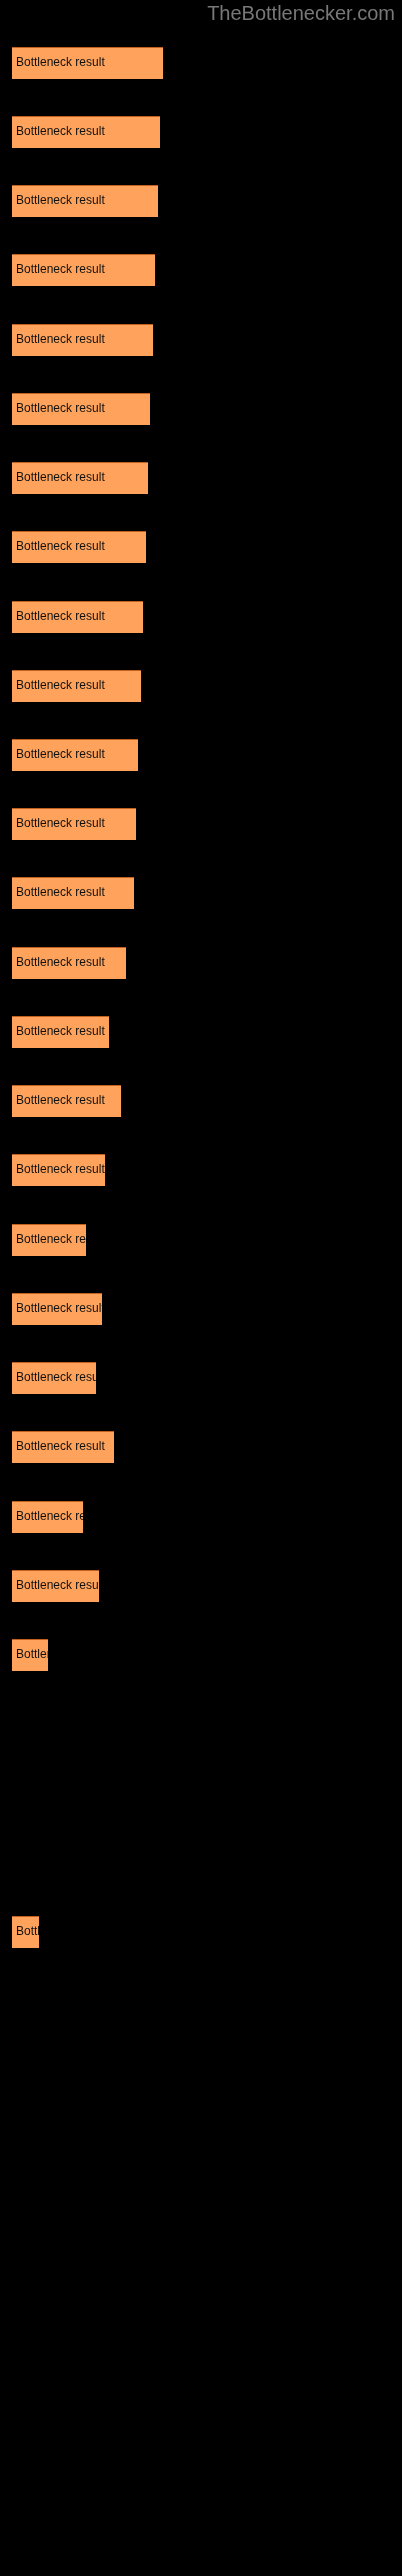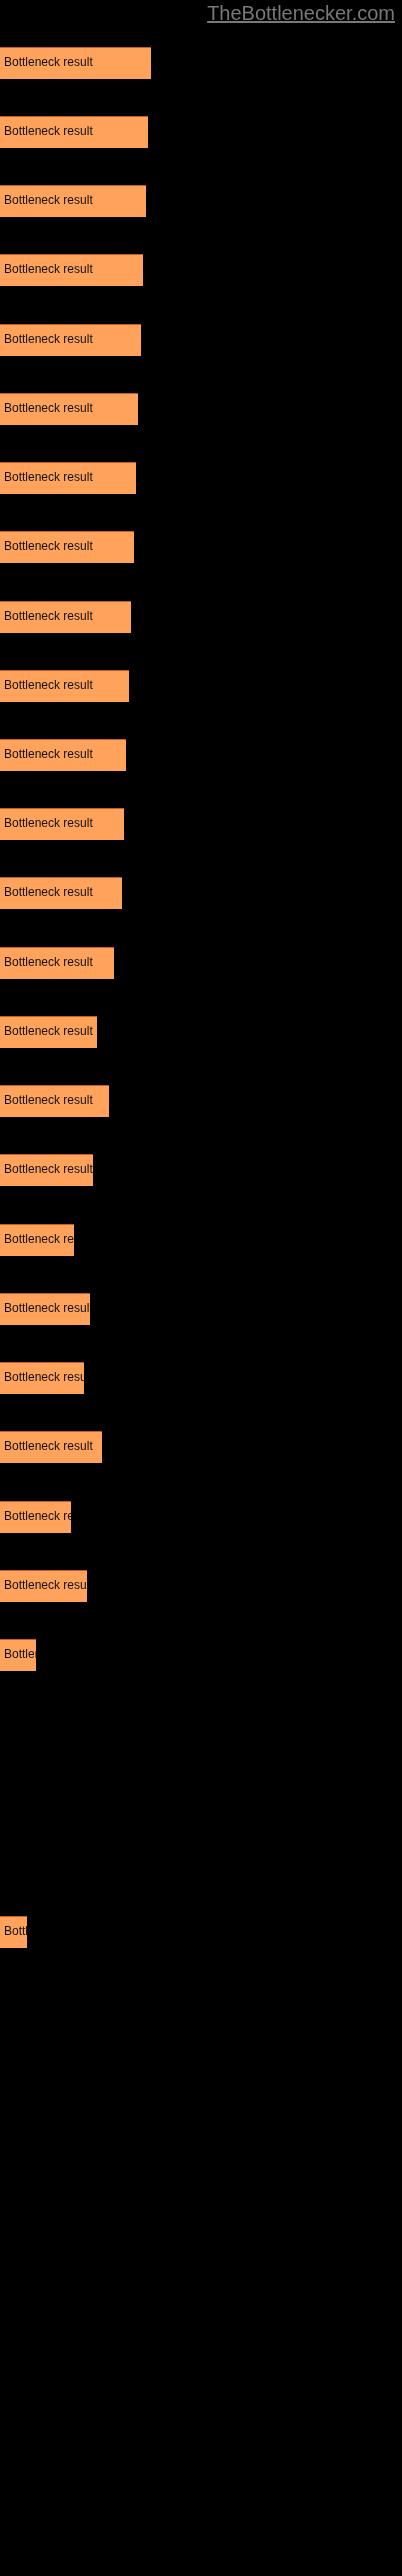--- a/index.html
+++ b/index.html
@@ -25,25 +25,24 @@
   #site-title {
     position: absolute;
     right: 8px;
     top: 1.6px;
     font-family: "Liberation Sans", sans-serif;
     font-size: 20px;
     line-height: 22.5px;
     color: #787878;
     white-space: nowrap;
     letter-spacing: 0px;
-    text-decoration: underline;
   }
   .bar {
     position: absolute;
-    left: 0;
+    left: 12px;
     height: 32px;
     background: #ffa35c;
     border-top: 1.6px solid #c1601f;
     box-sizing: border-box;
     overflow: hidden;
     white-space: nowrap;
     text-align: center;
   }
   .bar-label {
     position: absolute;

